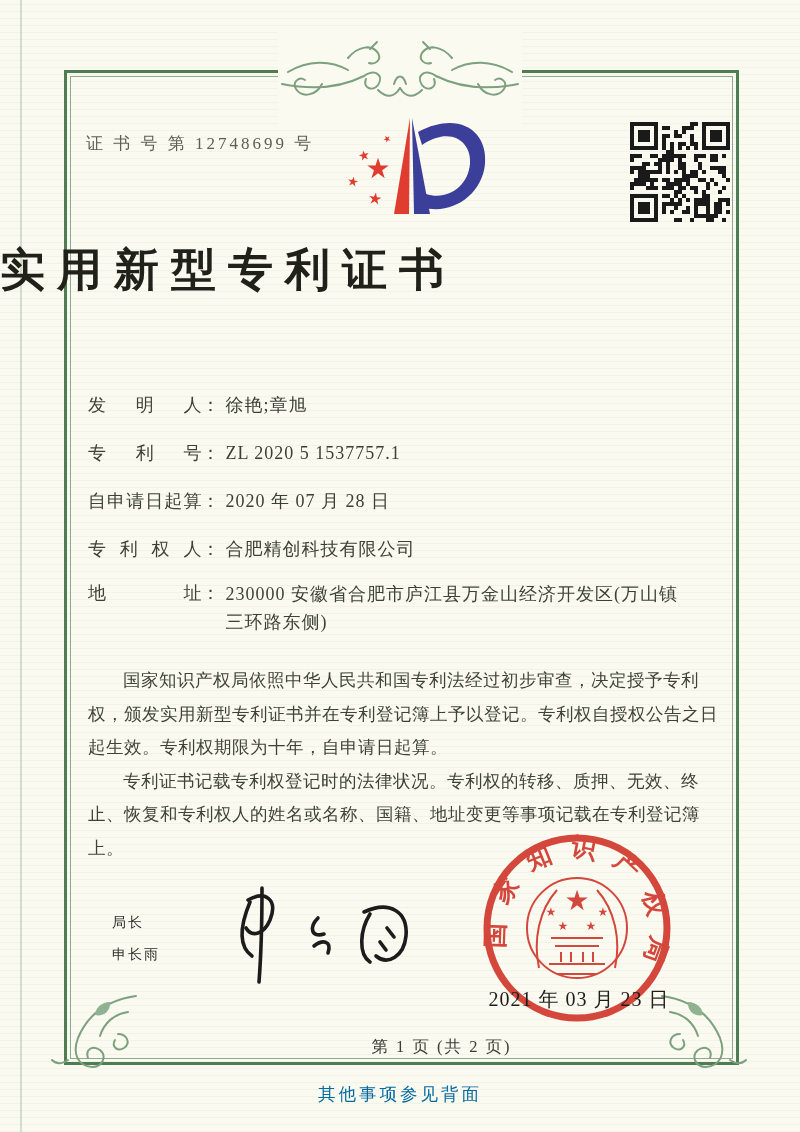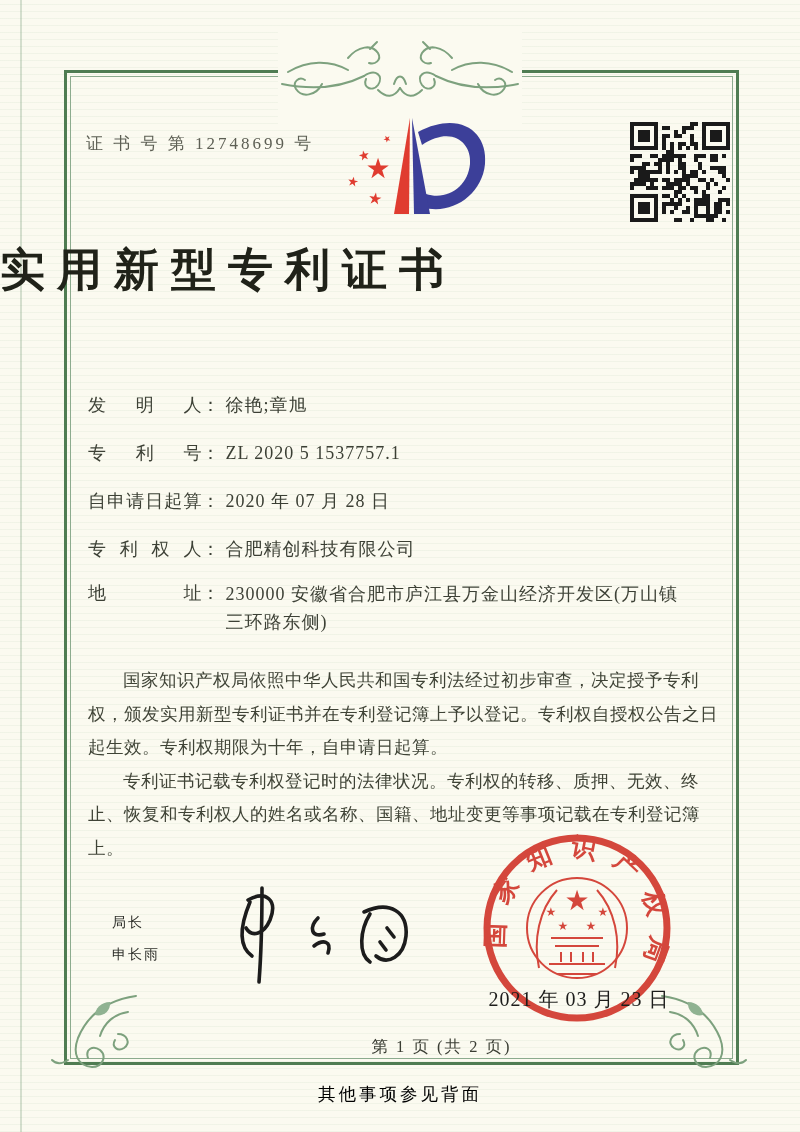--- a/index.html
+++ b/index.html
@@ -64,21 +64,21 @@
   .seal-date{
     position:absolute; left:474px; top:986px; width:210px; z-index:4;
     font-size:20px; color:#1d1d1b; letter-spacing:1px; text-align:center;
   }
   .page-num{
     position:absolute; left:64px; width:669px; top:1036px; z-index:3;
     text-align:center; font-size:16.5px; color:#3a3d33; letter-spacing:2px;margin-left:43px;
   }
   .back-note{
     position:absolute; left:0; right:0; top:1082px; z-index:3;
-    text-align:center; font-size:17.5px; color:#000000; letter-spacing:3px;
+    text-align:center; font-size:17.5px; color:#0369a1; letter-spacing:3px;
   }
   .green-stroke{ stroke:#7da17e; fill:none; stroke-width:2; stroke-linecap:round; }
   .green-fill{ fill:#8fb291; }
 </style>
 </head>
 <body>
 
 <div class="page">
 
   <div class="frame">

